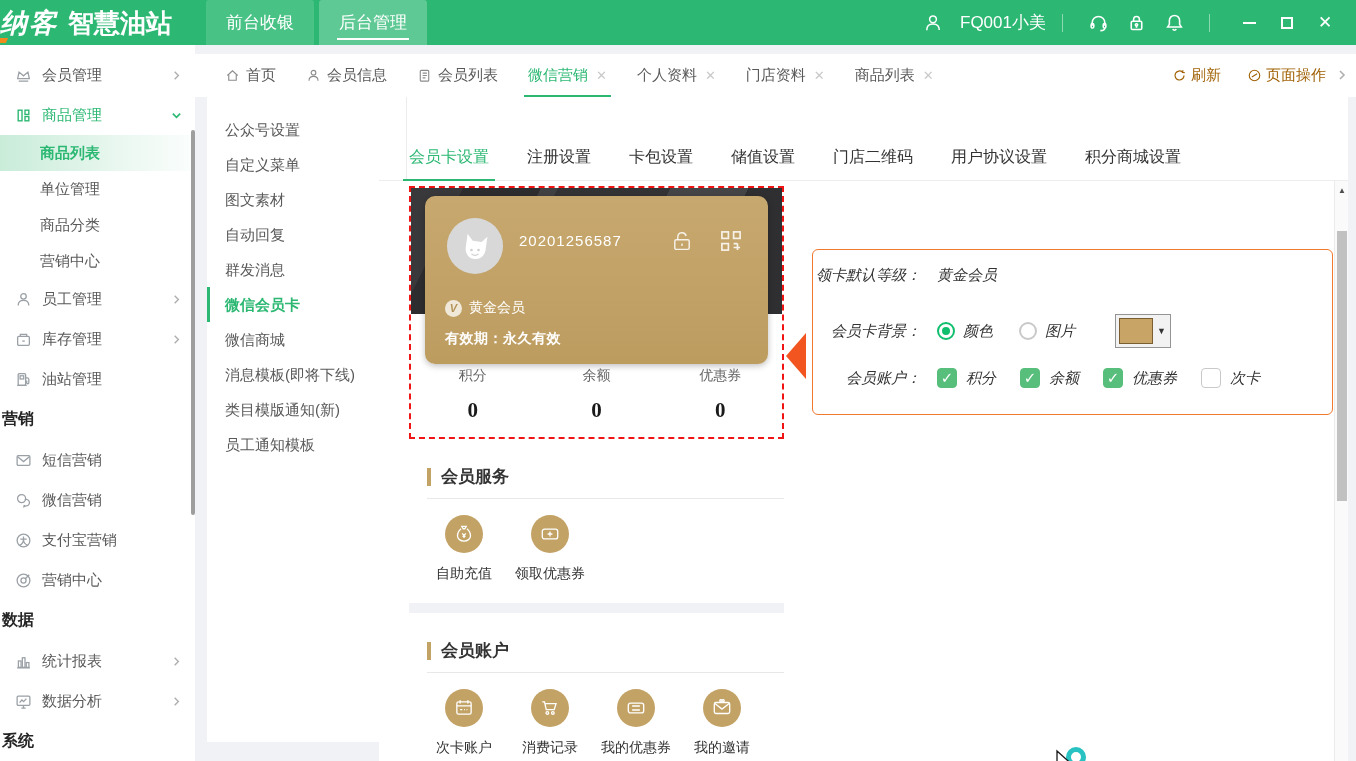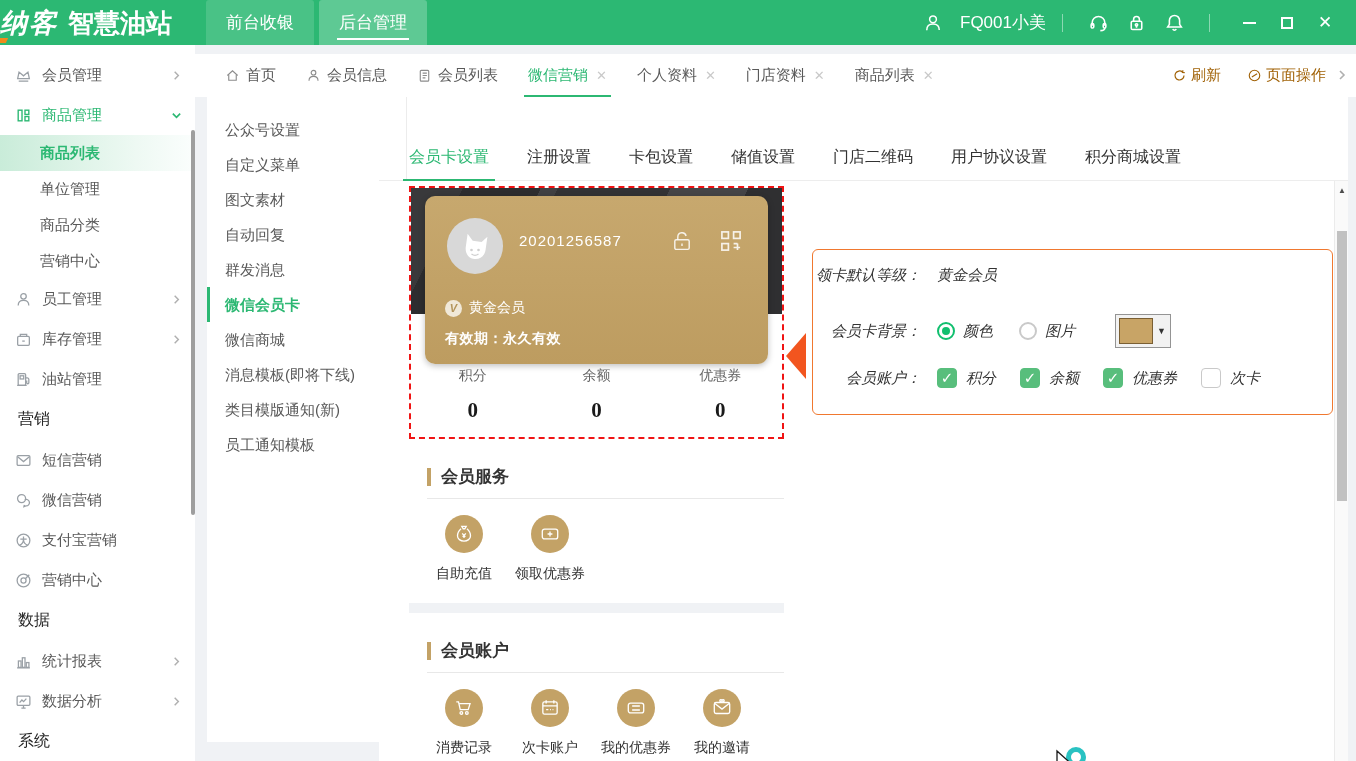--- a/index.html
+++ b/index.html
@@ -39,21 +39,21 @@
 
   
   .sidebar { position:absolute; top:45px; left:0; width:195px; bottom:0; background:#fff; padding-top:10px; z-index:20; }
   .side-item { height:40px; display:flex; align-items:center; padding-left:14px; font-size:15px; color:#595959; position:relative; cursor:default; }
   .side-item .sicon { width:18px; display:flex; justify-content:center; margin-right:10px; color:#9aa0a6; }
   .side-item .chev { position:absolute; right:13px; color:#b0b0b0; display:flex; }
   .side-item.parent-active { color:#2cb873; }
   .side-item.parent-active .sicon, .side-item.parent-active .chev { color:#2cb873; }
   .side-sub { height:36px; display:flex; align-items:center; padding-left:40px; font-size:15px; color:#595959; cursor:default; }
   .side-sub.active { background:linear-gradient(90deg,#c9ecd9 0%, #eef9f3 70%, #fbfefd 100%); color:#2cb873; font-weight:bold; }
-  .side-section { height:41px; display:flex; align-items:center; padding-left:18px; font-size:16px; font-weight:normal; color:#262626; }
+  .side-section { height:41px; display:flex; align-items:center; padding-left:2px; font-size:16px; font-weight:bold; color:#262626; }
   .sidebar-thumb { position:absolute; left:191px; top:85px; width:4px; height:385px; background:#9e9e9e; border-radius:2px; }
 
   
   .main-panel { position:absolute; left:207px; top:95px; width:1141px; height:647px; background:#fff; }
   .submenu { position:absolute; left:0; top:0; width:200px; height:100%; border-right:1px solid #ececec; padding-top:17px; }
   .sub-item { height:35px; line-height:35px; padding-left:15px; font-size:15px; color:#595959; border-left:3px solid transparent; white-space:nowrap; cursor:default; }
   .sub-item.active { color:#2cb873; border-left-color:#2cb873; font-weight:bold; }
 
   .main-area { position:absolute; left:172px; top:0; right:0; height:100%;margin-top:40px; }
   .content-tabs { height:46px; border-bottom:1px solid #ededed; display:flex; align-items:center; padding-left:30px; }
@@ -511,36 +511,36 @@
           <div class="section">
             <div class="section-title">
               <span class="title-bar"></span>
               <span class="title-text">会员账户</span>
             </div>
             <hr class="section-hr">
             <div class="icon-grid">
               <div class="icon-cell">
                 <div class="icon-circle">
                   <svg width="22" height="22" viewBox="0 0 20 20" fill="none" stroke="currentColor" stroke-width="1.2">
+                      <rect x="3.5" y="4.5" width="13" height="11" rx="1.5"></rect>
+                      <path d="M3.5 8 h13 M6.5 3 v3 M13.5 3 v3"></path>
+                      <path d="M6.5 11.5 h2 M10 11.5 h.8 M12.3 11.5 h.8"></path>
+                    </svg>
+                </div>
+                <div class="icon-label">次卡账户</div>
+              </div>
+              <div class="icon-cell">
+                <div class="icon-circle">
+                  <svg width="22" height="22" viewBox="0 0 20 20" fill="none" stroke="currentColor" stroke-width="1.2">
                       <path d="M3 4.5 h2 l1.6 7 h7.2 l1.7-5.5 H6"></path>
                       <circle cx="7.6" cy="14.5" r="1.2"></circle>
                       <circle cx="12.6" cy="14.5" r="1.2"></circle>
                     </svg>
                 </div>
                 <div class="icon-label">消费记录</div>
-              </div>
-              <div class="icon-cell">
-                <div class="icon-circle">
-                  <svg width="22" height="22" viewBox="0 0 20 20" fill="none" stroke="currentColor" stroke-width="1.2">
-                      <rect x="3.5" y="4.5" width="13" height="11" rx="1.5"></rect>
-                      <path d="M3.5 8 h13 M6.5 3 v3 M13.5 3 v3"></path>
-                      <path d="M6.5 11.5 h2 M10 11.5 h.8 M12.3 11.5 h.8"></path>
-                    </svg>
-                </div>
-                <div class="icon-label">次卡账户</div>
               </div>
               <div class="icon-cell">
                 <div class="icon-circle">
                   <svg width="22" height="22" viewBox="0 0 20 20" fill="none" stroke="currentColor" stroke-width="1.2">
                       <rect x="3" y="5.5" width="14" height="9" rx="2"></rect>
                       <path d="M6.5 8.2 h7 M6.5 11.8 h7"></path>
                     </svg>
                 </div>
                 <div class="icon-label">我的优惠券</div>
               </div>

